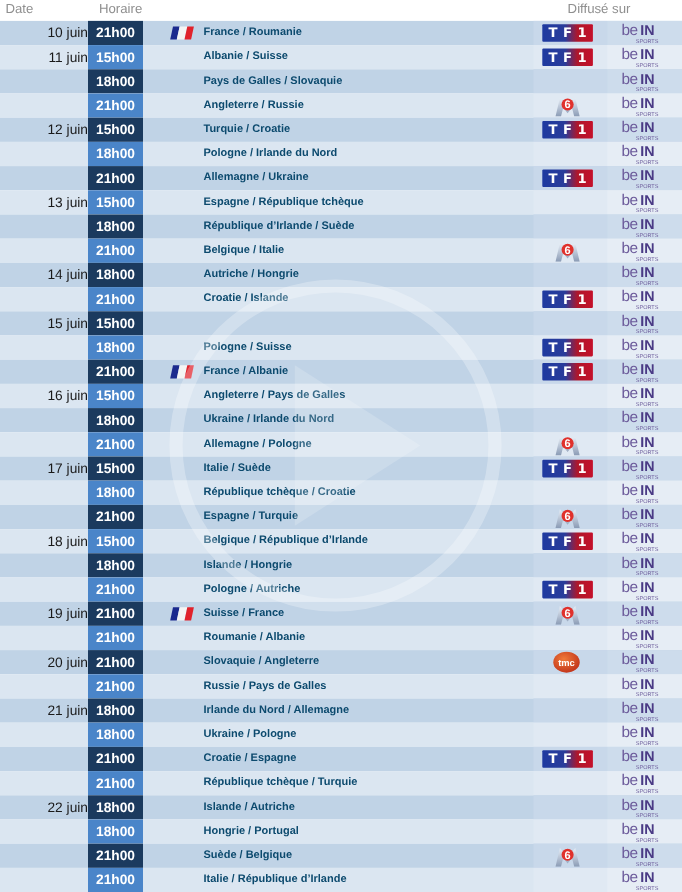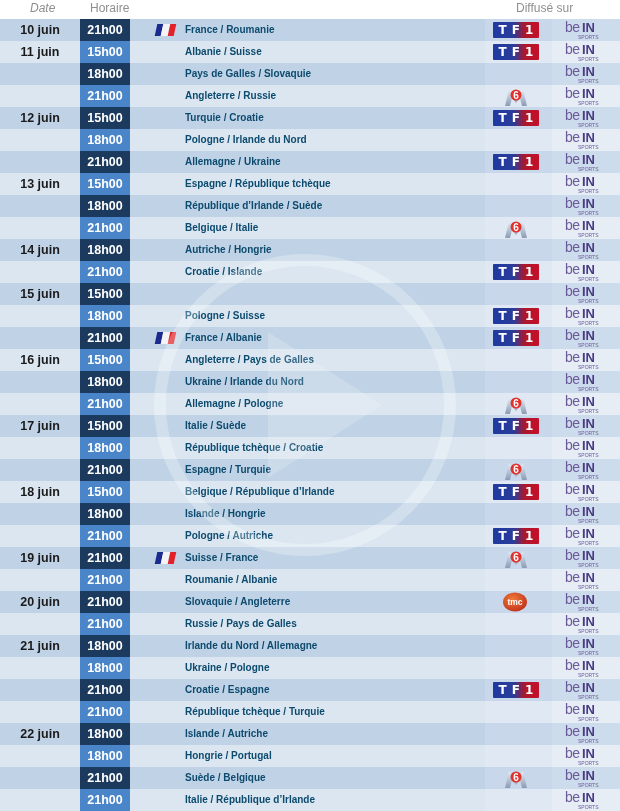--- a/index.html
+++ b/index.html
@@ -1,37 +1,37 @@
 <!DOCTYPE html>
 <html><head>
 <meta charset="utf-8">
 <style>
   * { box-sizing: border-box; margin: 0; padding: 0; }
   html, body { width: 620px; height: 811px; background: #ffffff; overflow: hidden; }
   body { font-family: "Liberation Sans", "DejaVu Sans", sans-serif; position: relative; }
 
   .header { position: absolute; left: 0; top: 0; width: 620px; height: 19px; background: #ffffff; }
   .header span { position: absolute; top: 1px; font-size: 12px; color: #8f8f8f; font-weight: normal; }
-  .h-date { left: 30px; font-style: italic; }
+  .h-date { left: 5px; }
   .h-time { left: 90px; }
   .h-match { left: 184px; margin-top: 40px; }
   .h-tv { left: 516px; }
 
   .table { position: absolute; left: 0; top: 19px; width: 620px; }
   .row { position: relative; height: 22px; width: 620px; }
   .row.dark { background: #c0d3e6; }
   .row.light { background: #dbe6f1; }
   .row .bein-bg { position: absolute; left: 552px; top: 0; width: 68px; height: 22px; }
   .row.dark .bein-bg { background: #cddcec; }
   .row.light .bein-bg { background: #e6edf5; }
   .row .tv-bg { position: absolute; left: 485px; top: 0; width: 67px; height: 22px; }
   .row.dark .tv-bg { background: #c8d8ea; }
   .row.light .tv-bg { background: #e0e9f3; }
 
-  .date { position: absolute; left: 0; width: 80px; top: 0; height: 22px; line-height: 22px; text-align: center; font-size: 12.5px; font-weight: bold; color: #1a1a1a; }
+  .date { position: absolute; left: 0; width: 80px; top: 0; height: 22px; line-height: 22px; text-align: right; font-size: 12.5px; font-weight: normal; color: #1a1a1a; }
   .time { position: absolute; left: 80px; width: 50px; top: 0; height: 22px; line-height: 22px; text-align: center; font-size: 12.5px; font-weight: bold; color: #ffffff; }
   .row.dark .time { background: #1b3a5e; }
   .row.light .time { background: #4a85c9; }
   .flag { position: absolute; left: 156px; top: 5px; width: 19px; height: 12px; transform: skewX(-12deg); display: flex; }
   .flag i { flex: 1; display: block; }
   .flag i:nth-child(1) { background: #1b2a8e; }
   .flag i:nth-child(2) { background: #f4f4f4; }
   .flag i:nth-child(3) { background: #e1222b; }
   .match { position: absolute; left: 185px; top: 0; height: 36px; line-height: 22px; font-size: 10px; font-weight: bold; color: #0c4a6e; white-space: nowrap; }
 

